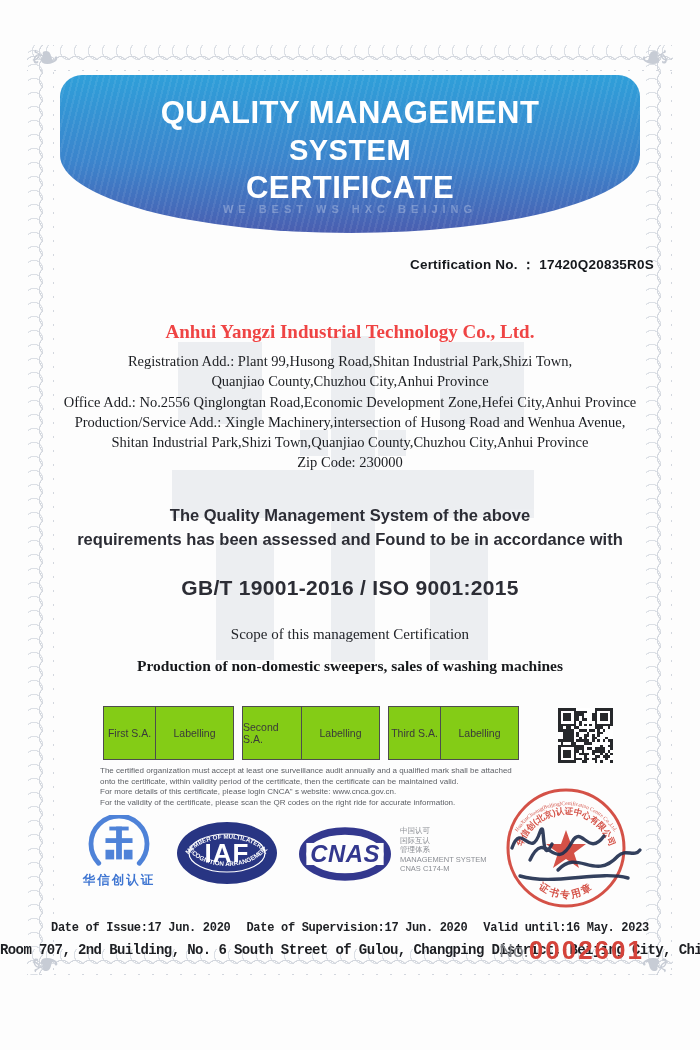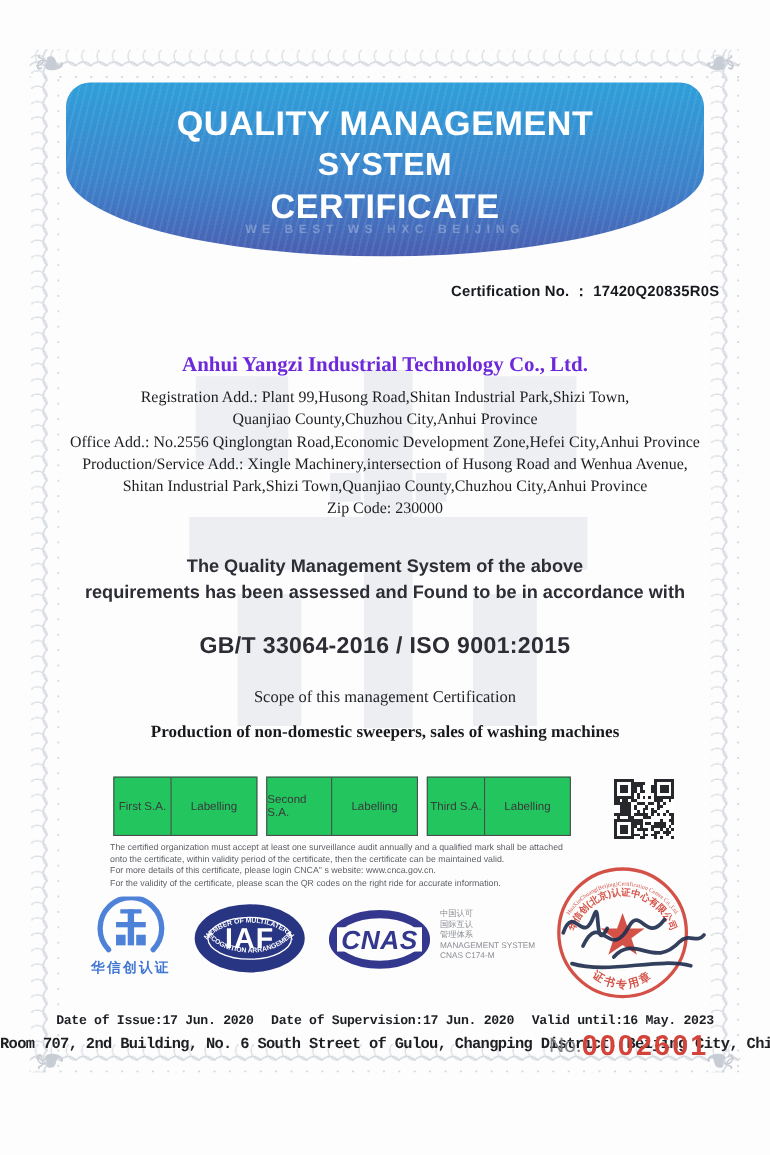--- a/index.html
+++ b/index.html
@@ -41,36 +41,36 @@
   .wm{position:absolute;left:0;top:0;z-index:0;}
   .wm rect{fill:#e7e9ee;}
 
   .layer{position:absolute;z-index:2;}
 
   
   .certno{left:410px;top:256px;font-size:13.5px;font-weight:700;color:#15181c;letter-spacing:.2px;}
   .awarded{left:0;width:700px;top:287px;text-align:center;
     font-family:"Liberation Serif",serif;font-size:21px;font-weight:700;color:#17191c;}
   .company{left:0;width:700px;top:321px;text-align:center;
-    font-family:"Liberation Serif",serif;font-size:19px;font-weight:700;color:#6d28d9;}
+    font-family:"Liberation Serif",serif;font-size:19px;font-weight:700;color:#ef4444;}
   .details{left:40px;width:620px;top:351px;text-align:center;
     font-family:"Liberation Serif",serif;font-size:14.5px;color:#1c1e22;line-height:20.3px;}
   .details div{white-space:nowrap;}
   .statement{left:50px;width:600px;top:503px;text-align:center;
     font-size:16.5px;font-weight:700;color:#2c2d35;line-height:24px;}
   .standard{left:0;width:700px;top:576px;text-align:center;
     font-size:21px;font-weight:700;color:#2c2d35;letter-spacing:.3px;}
   .scopehead{left:0;width:700px;top:626px;text-align:center;
     font-family:"Liberation Serif",serif;font-size:15px;color:#23252a;}
   .scopetext{left:0;width:700px;top:657px;text-align:center;
     font-family:"Liberation Serif",serif;font-size:15.5px;font-weight:700;color:#17191c;}
 
   
   .audit{left:103px;top:706px;display:flex;gap:8px;}
-  .abox{display:flex;border:1px solid #4d4d4d;height:52px;background:#22c55e;justify-content:flex-end;}
+  .abox{display:flex;border:1px solid #4d4d4d;height:52px;background:#84cc16;justify-content:flex-end;}
   .acell{display:flex;align-items:center;justify-content:center;font-size:10.5px;color:#3a3a3a;}
   .acell.l{width:51px;border-right:1px solid #4d4d4d;}
   .acell.v{width:77px;}
 
   
   .qr{left:558px;top:708px;width:55px;height:55px;}
 
   
   .fine{left:100px;top:766px;width:470px;font-size:8px;color:#5d6066;line-height:10.6px;}
 
@@ -139,21 +139,21 @@
     <div>Office Add.: No.2556 Qinglongtan Road,Economic Development Zone,Hefei City,Anhui Province</div>
     <div>Production/Service Add.: Xingle Machinery,intersection of Husong Road and Wenhua Avenue,</div>
     <div>Shitan Industrial Park,Shizi Town,Quanjiao County,Chuzhou City,Anhui Province</div>
     <div>Zip Code: 230000</div>
   </div>
 
   <div class="layer statement">
     <div>The Quality Management System of the above</div>
     <div>requirements has been assessed and Found to be in accordance with</div>
   </div>
-  <div class="layer standard">GB/T 33064-2016 / ISO 9001:2015</div>
+  <div class="layer standard">GB/T 19001-2016 / ISO 9001:2015</div>
 
   <div class="layer scopehead">Scope of this management Certification</div>
   <div class="layer scopetext">Production of non-domestic sweepers, sales of washing machines</div>
 
   <div class="layer audit">
     <div class="abox">
       <div class="acell l">First S.A.</div>
       <div class="acell v">Labelling</div>
     </div>
     <div class="abox">

